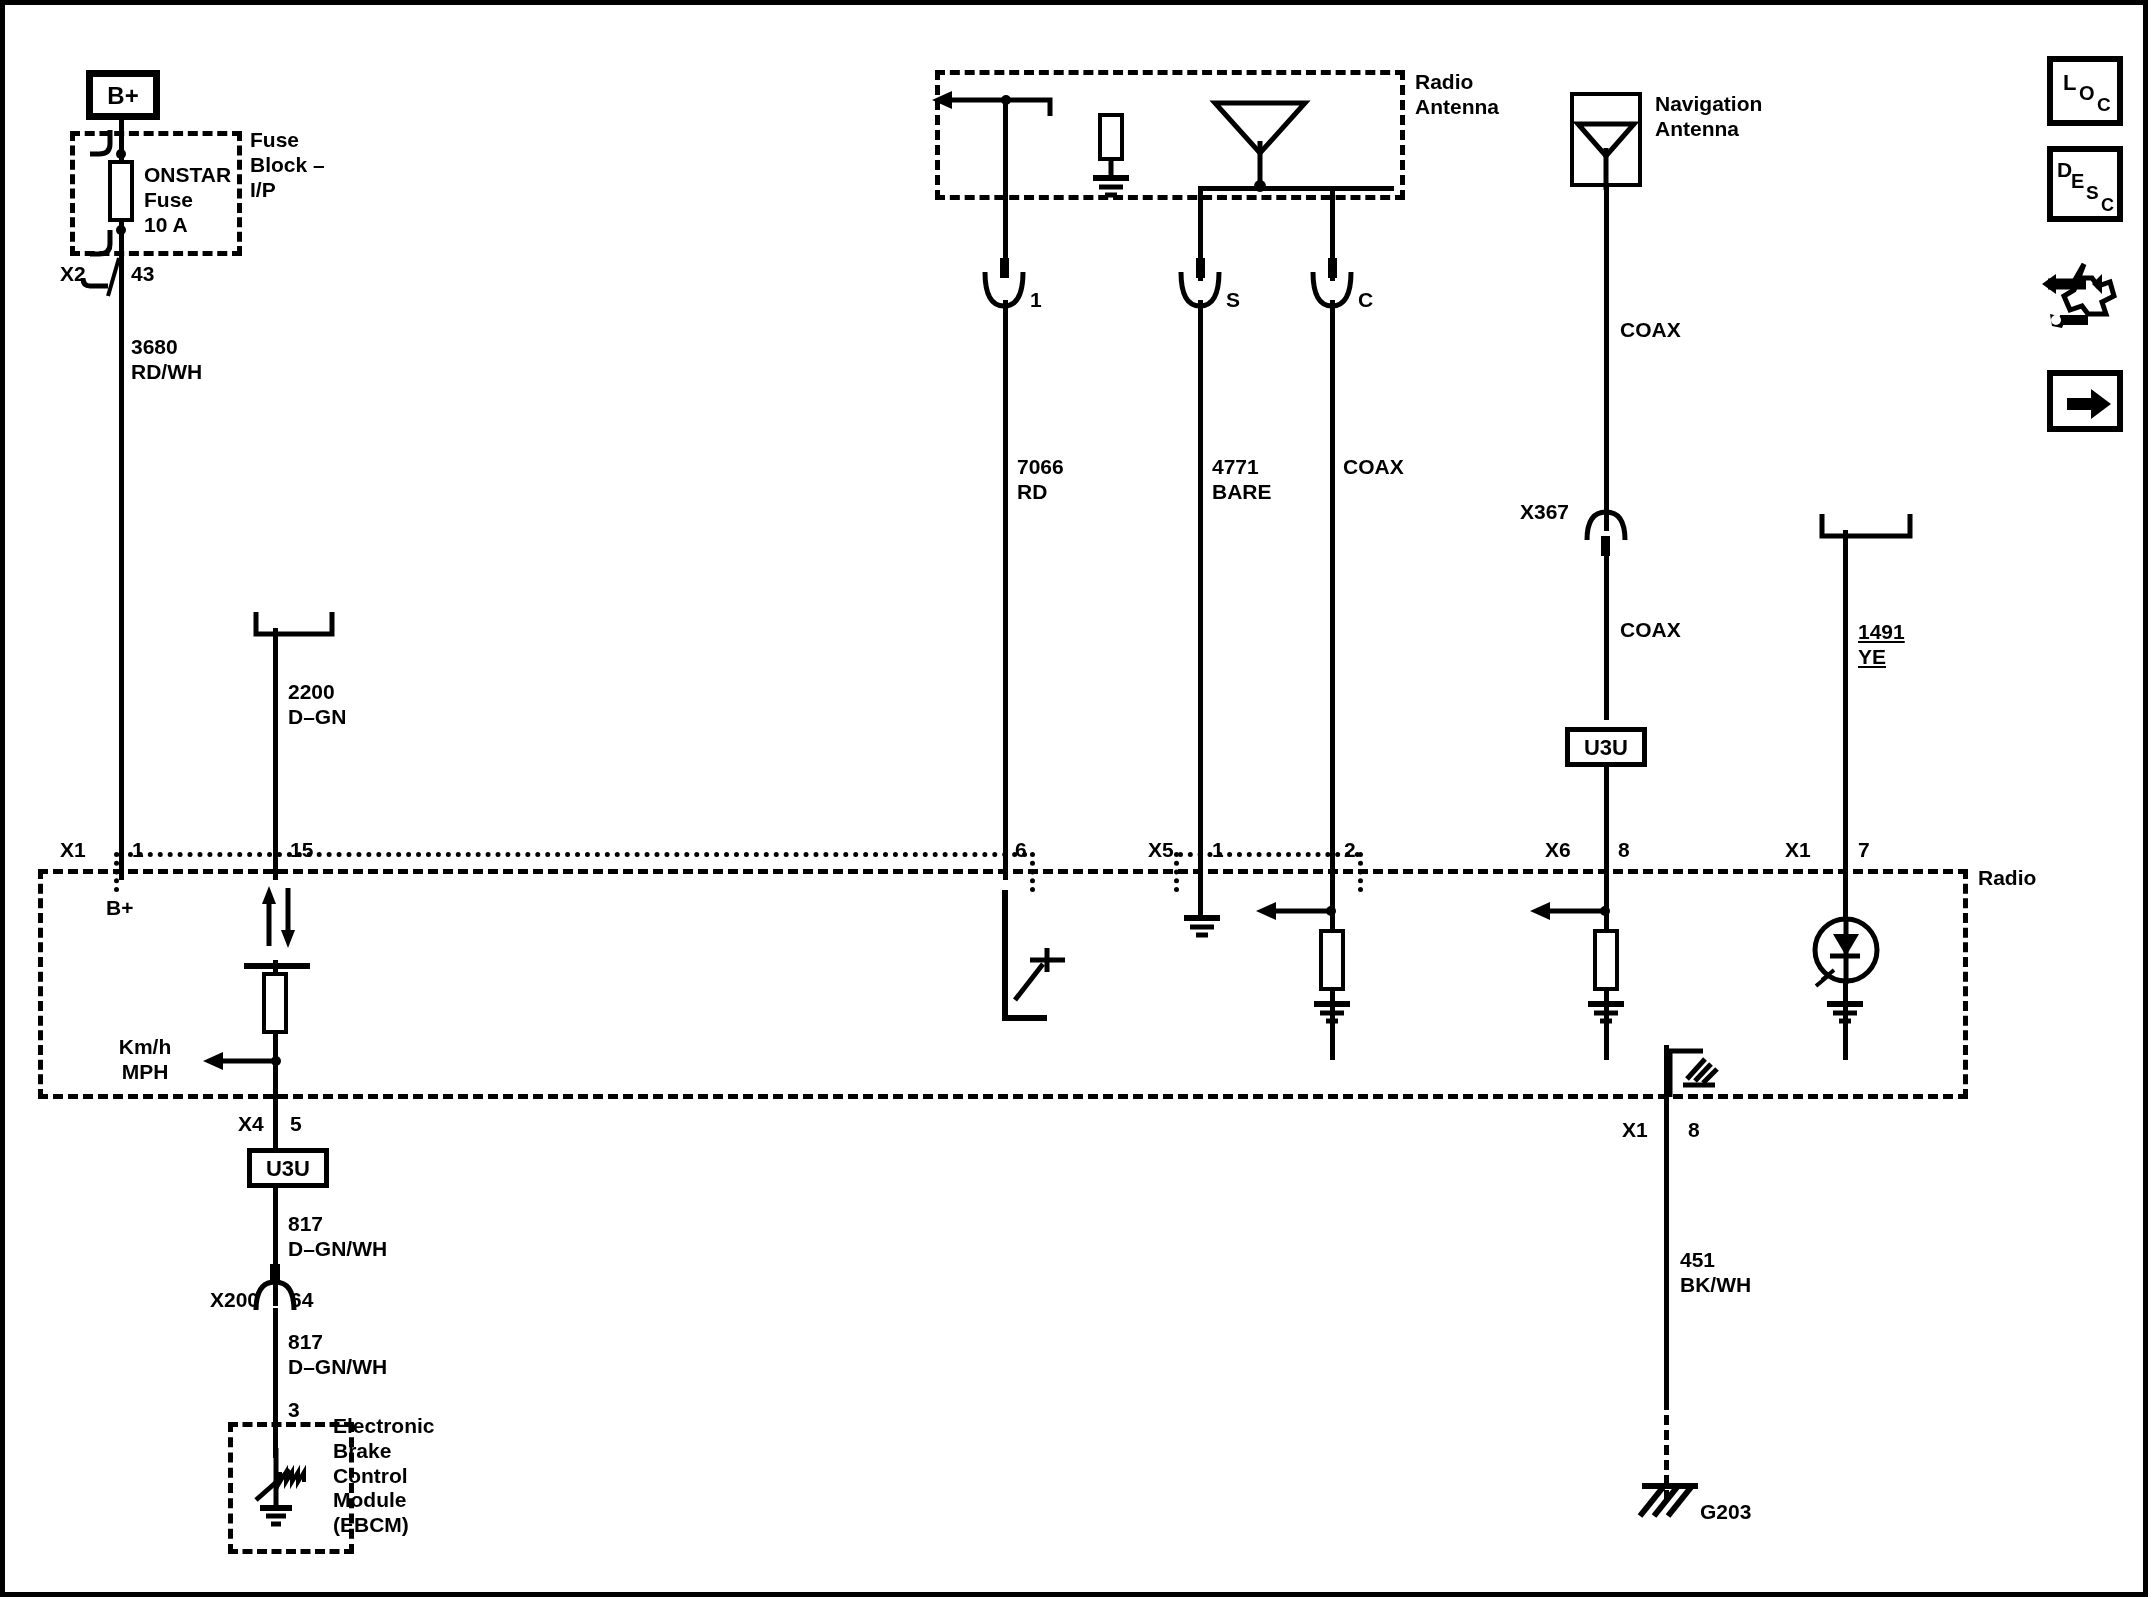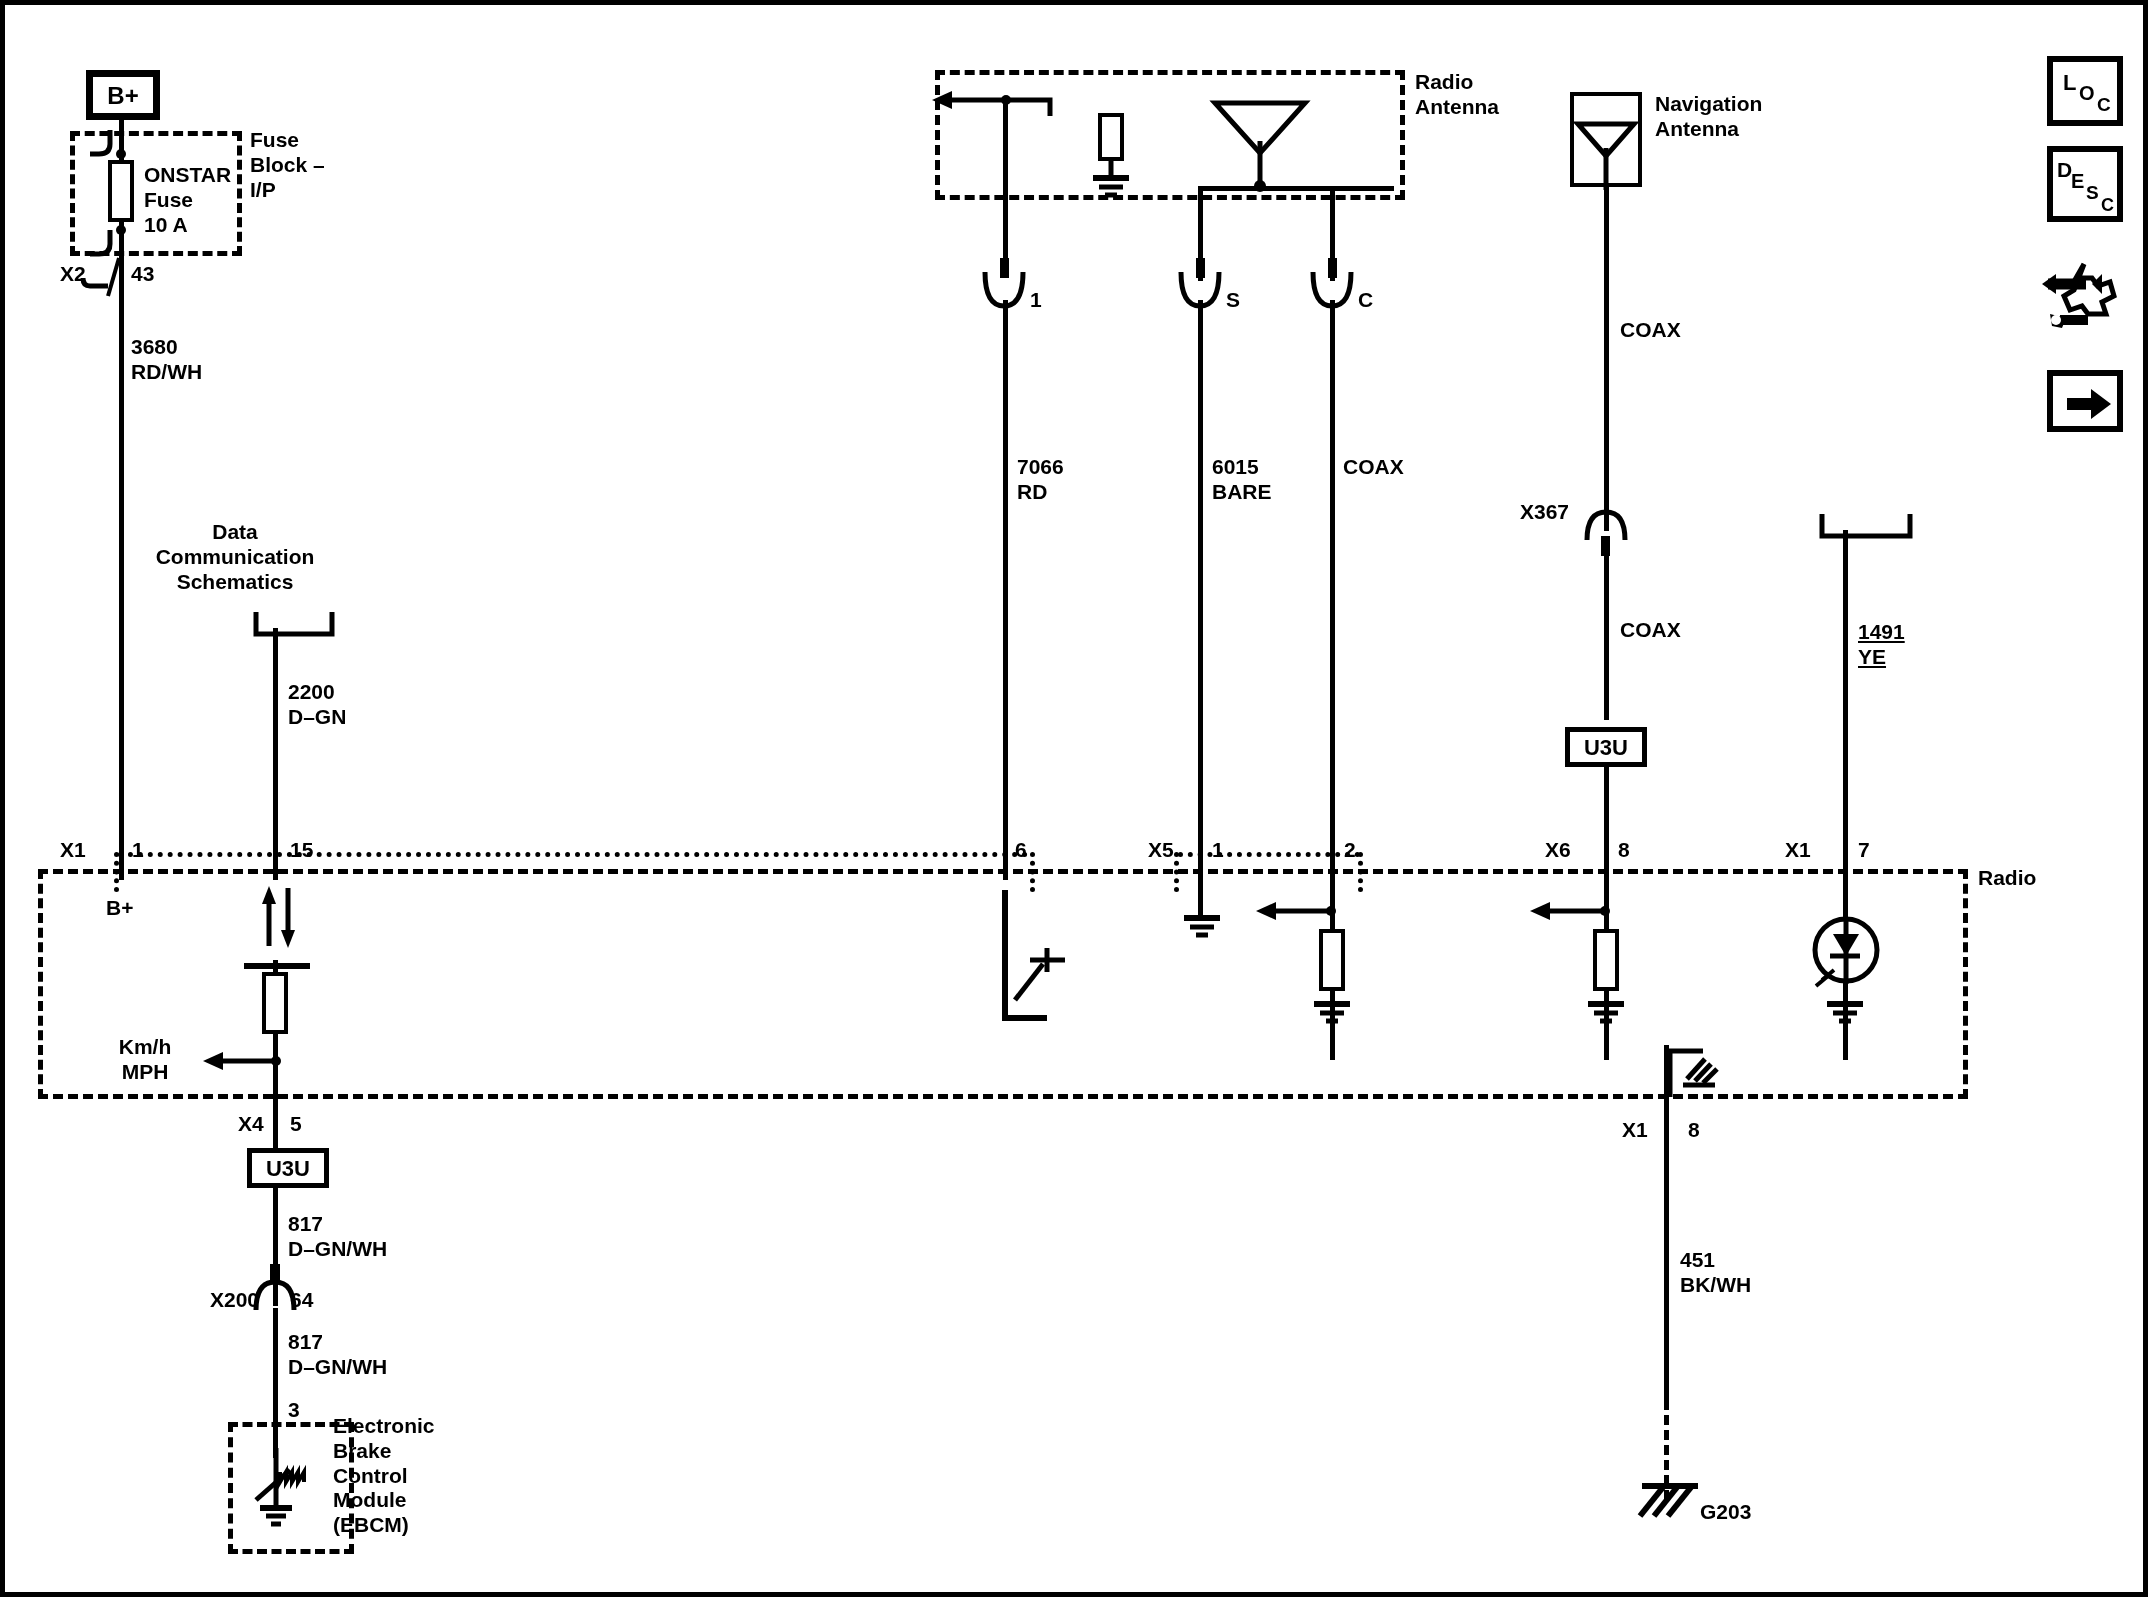--- a/index.html
+++ b/index.html
@@ -61,23 +61,20 @@
 
   <div class="lbl" style="left:60px;top:262px;">X2</div>
   <div class="lbl" style="left:131px;top:262px;">43</div>
   <svg style="left:86px;top:258px;" width="70" height="48">
     <path d="M33 0 L22 38" stroke="#000" stroke-width="4" fill="none"></path>
     <path d="M22 28 L4 28 Q-3 28 -3 20" stroke="#000" stroke-width="5" fill="none"></path>
   </svg>
   <div class="lbl" style="left:131px;top:335px;">3680
 RD/WH</div>
 
-  <div class="lbl c" style="left:140px;top:520px;width:190px;">Data
-Communication
-Schematics</div>
   <svg style="left:252px;top:610px;" width="90" height="30">
     <path d="M4 2 L4 24 L80 24 L80 2" stroke="#000" stroke-width="5" fill="none"></path>
   </svg>
   <div class="vline" style="left:273px;top:628px;width:5px;height:195px;"></div>
   <div class="lbl" style="left:288px;top:680px;">2200
 D–GN</div>
 
   <div class="dashbox" style="left:935px;top:70px;width:470px;height:130px;"></div>
   <div class="lbl" style="left:1415px;top:70px;">Radio
 Antenna</div>
@@ -126,21 +123,21 @@
     <rect x="20" y="-12" width="9" height="20" fill="#000"></rect>
   </svg>
   <div class="lbl" style="left:1358px;top:288px;">C</div>
 
   <div class="vline" style="left:1003px;top:300px;width:5px;height:518px;"></div>
   <div class="vline" style="left:1198px;top:300px;width:5px;height:518px;"></div>
   <div class="vline" style="left:1330px;top:300px;width:5px;height:518px;"></div>
 
   <div class="lbl" style="left:1017px;top:455px;">7066
 RD</div>
-  <div class="lbl" style="left:1212px;top:455px;">6015
+  <div class="lbl" style="left:1212px;top:455px;">4771
 BARE</div>
   <div class="lbl" style="left:1343px;top:455px;">COAX</div>
 
   <div class="frame" style="left:1570px;top:92px;width:72px;height:95px;"></div>
   <svg style="left:1570px;top:120px;" width="78" height="80">
     <path d="M8 4 L64 4 L36 36 Z" stroke="#000" stroke-width="5" fill="none"></path>
     <path d="M36 28 L36 70" stroke="#000" stroke-width="5" fill="none"></path>
   </svg>
   <div class="lbl" style="left:1655px;top:92px;">Navigation
 Antenna</div>

